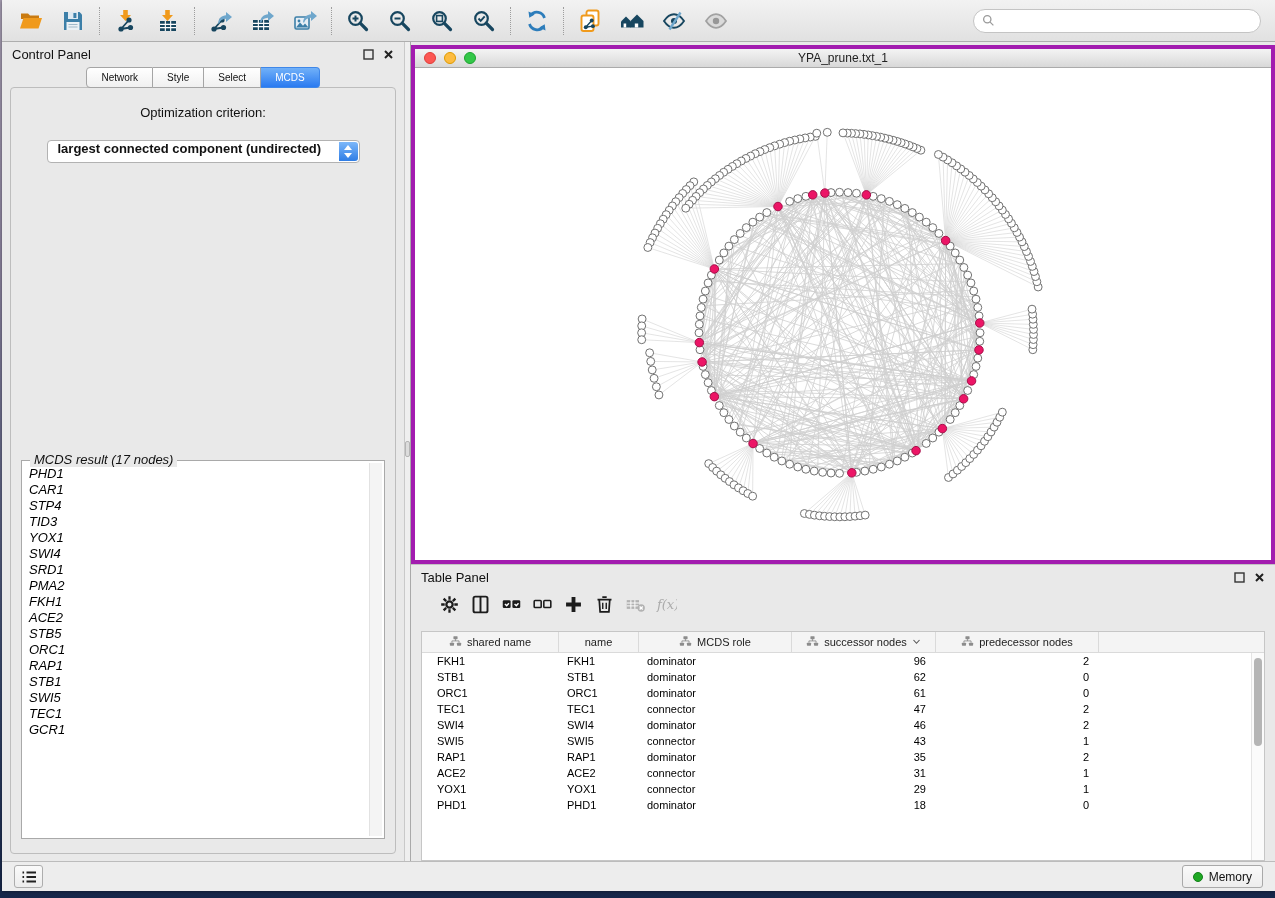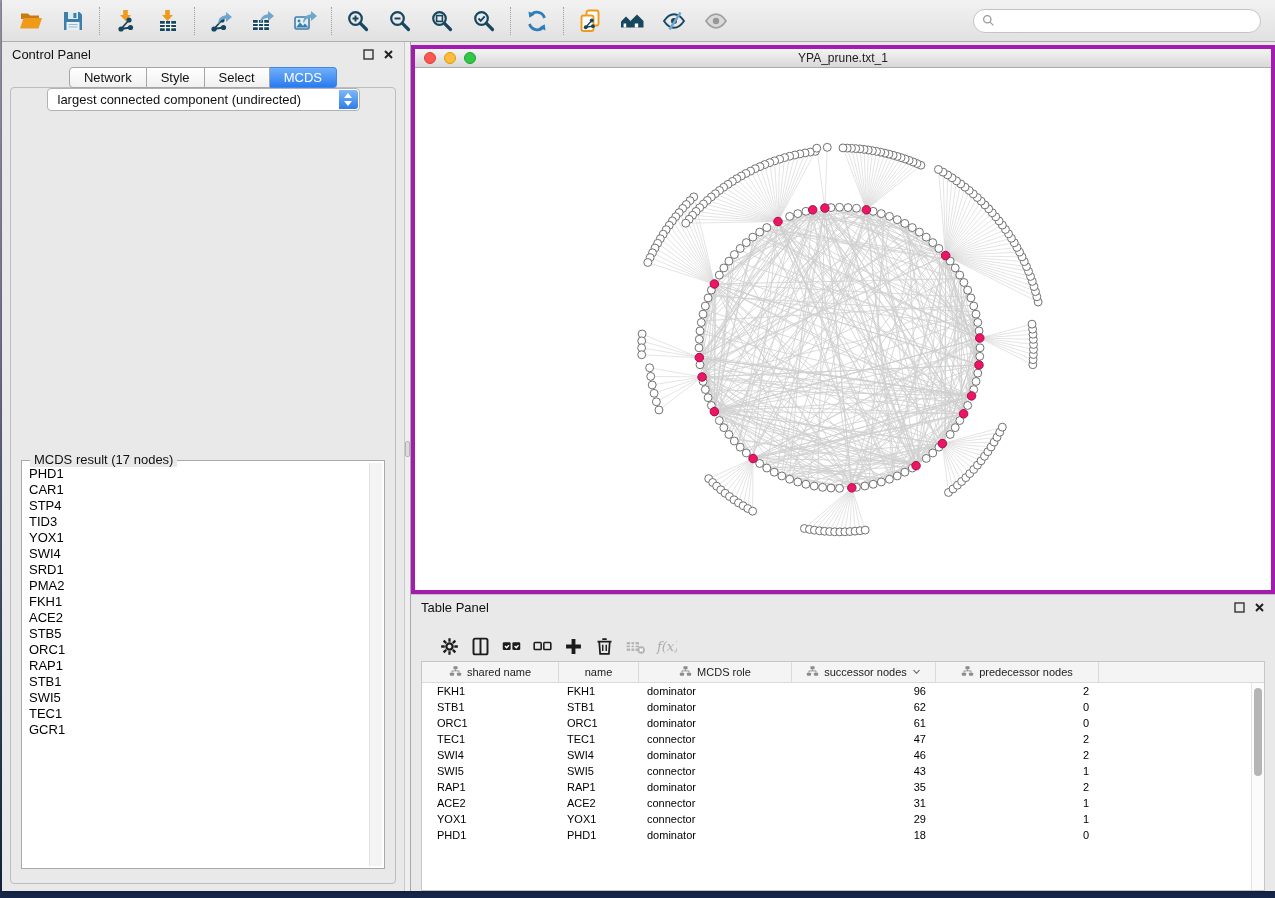--- a/index.html
+++ b/index.html
@@ -25,47 +25,47 @@
   .main { flex:1; display:flex; min-height:0; }
 
   
   .control-panel { width:402px; flex:0 0 402px; background:#e9e9e9; display:flex; flex-direction:column; }
   .panel-title-row { height:25px; display:flex; align-items:center; padding:0 10px; font-size:13px; color:#111; }
   .panel-wicons { margin-left:auto; display:flex; gap:8px; align-items:center; }
   .wicon { width:12px; height:12px; display:flex; align-items:center; justify-content:center; }
   .wicon svg { width:11px; height:11px; }
 
   .cp-tabs { display:flex; justify-content:center; position:relative; z-index:2; margin-bottom:-1px; }
-  .seg-tab { height:21px; padding:0 14px; font-size:13px; background:linear-gradient(#ffffff,#f0f0f0);
+  .seg-tab { height:21px; padding:0 14px; font-size:10px; background:linear-gradient(#ffffff,#f0f0f0);
     border:1px solid #a5a5a5; border-left-width:0; display:flex; align-items:center; color:#111; cursor:default; }
   .seg-tab:first-child { border-left-width:1px; border-radius:4px 0 0 4px; }
   .seg-tab:last-child { border-radius:0 4px 4px 0; }
   .seg-tab.selected { background:linear-gradient(#71b1f9,#2a7af0); border-color:#3f87e8; color:#fff; }
 
   .cp-pane { flex:1; margin:0 8px 7px 8px; border:1px solid #bdbdbd; border-radius:4px;
     background:#e9e9e9; position:relative; }
   .opt-label { text-align:center; margin-top:17px; font-size:13px; color:#111; }
-  .dropdown { width:313px; height:23px; margin:0 auto 0; background:#fff; border:1px solid #b2b2b2;
-    border-radius:4px; position:relative; display:flex; align-items:center; padding:0 26px 0 10px;
-    font-size:13px; color:#111; cursor:default; }
+  .dropdown { width:313px; height:23px; margin:20px auto 0; background:#fff; border:1px solid #b2b2b2;
+    border-radius:4px; position:relative; display:flex; padding:0 26px 0 10px;
+    font-size:13px; color:#111; cursor:default;font-weight:bold; }
   .dd-stepper { position:absolute; right:1px; top:1px; bottom:1px; width:19px; border-radius:0 3px 3px 0;
     background:linear-gradient(#7db8fa,#2f7de5); display:flex; flex-direction:column;
     align-items:center; justify-content:center; gap:3px; }
   .tri-up { width:0; height:0; border-left:4px solid transparent; border-right:4px solid transparent;
     border-bottom:5px solid #fff; }
   .tri-dn { width:0; height:0; border-left:4px solid transparent; border-right:4px solid transparent;
     border-top:5px solid #fff; }
   .btn-row { display:flex; justify-content:center; gap:14px; margin-top:11px; }
   .mac-btn { height:23px; padding:0 15px; font-size:13px; color:#111; border:1px solid #a8a8a8;
     border-radius:4px; background:linear-gradient(#ffffff,#ededed); cursor:default;
     font-family:"Liberation Sans", sans-serif; }
   .mac-btn.focused { box-shadow:0 0 0 3px rgba(86,151,252,.65); border-color:#6ea4e8; }
 
   .groupbox { position:absolute; left:10px; right:10px; top:372px; bottom:14px;
-    border:1px solid #a9a9a9; background:#fff; }
+    border:1px solid #a9a9a9; background:#fff;font-style:italic; }
   .groupbox .legend { position:absolute; top:-9px; left:8px; background:#e9e9e9; padding:0 4px;
     font-size:13px; color:#111; }
   .mcds-list { position:absolute; inset:2px 16px 2px 2px; overflow:hidden; padding-top:3px; }
   .mcds-list .item { font-size:13px; line-height:16px; padding-left:5px; color:#000; }
   .list-scroll { position:absolute; top:2px; bottom:2px; right:2px; width:13px; background:#f4f4f4;
     border-left:1px solid #e2e2e2; }
 
   
   .v-splitter { width:7px; flex:0 0 7px; background:#efefef; border-left:1px solid #c9c9c9;
     border-right:1px solid #a9a9a9; position:relative; cursor:col-resize; }
@@ -82,21 +82,21 @@
   .light { width:12px; height:12px; border-radius:50%; }
   .light.red { background:#fc5753; border:1px solid #df3e38; }
   .light.yellow { background:#fdbc40; border:1px solid #de9b00; }
   .light.green { background:#33c748; border:1px solid #1da32f; }
   .net-canvas { flex:1; background:#fff; min-height:0; }
   .net-canvas svg { width:100%; height:100%; display:block; }
 
   
   .table-panel { height:297px; flex:0 0 297px; display:flex; flex-direction:column; background:#e9e9e9;
     border-top:1px solid #c2c2c2; }
-  .tp-toolbar { height:38px; flex:0 0 38px; display:flex; align-items:flex-end; gap:7px; padding:2px 0 0 26px; }
+  .tp-toolbar { height:38px; flex:0 0 38px; display:flex; align-items:flex-start; gap:7px; padding:2px 0 0 26px; }
   .tp-btn { width:24px; height:24px; display:flex; align-items:center; justify-content:center; }
   .tp-btn svg { width:21px; height:21px; }
   .table-wrap { flex:1; margin:3px 10px 0; background:#fff; border:1px solid #c6c6c6;
     position:relative; overflow:hidden; }
   .thead { display:flex; height:21px; background:#f4f4f4; border-bottom:1px solid #dadada;
     font-size:11px; color:#222; }
   .th { display:flex; align-items:center; justify-content:center; gap:5px;
     border-right:1px solid #dadada; height:100%; }
   .th svg.colicon { width:13px; height:13px; }
   .th svg.sorticon { width:9px; height:9px; }
@@ -293,20 +293,21 @@
             </span>
         </span>
       </div>
       <div class="cp-tabs" id="cp-tabs">
           <div class="seg-tab">Network</div>
           <div class="seg-tab">Style</div>
           <div class="seg-tab">Select</div>
           <div class="seg-tab selected">MCDS</div>
         </div>
       <div class="cp-pane">
+        <div class="opt-label">Optimization criterion:</div>
         <div class="dropdown">
           <span>largest connected component (undirected)</span>
           <span class="dd-stepper">
               <span class="tri-up"></span>
               <span class="tri-dn"></span>
             </span>
         </div>
         <div class="groupbox">
           <span class="legend">MCDS result (17 nodes)</span>
           <div class="mcds-list" id="mcds-list">
@@ -1315,13 +1316,27 @@
               </div>
             </div>
           <div class="tscroll">
               <div class="tthumb"></div>
             </div>
         </div>
       </div>
     </div>
   </div>
 
+  <div class="status-bar">
+    <button class="list-btn">
+      <svg viewBox="0 0 16 16">
+          <g stroke="#222" stroke-width="1.8">
+            <path d="M5.5 3.5H15M5.5 8H15M5.5 12.5H15"></path>
+            <path d="M1.5 3.5h1.6M1.5 8h1.6M1.5 12.5h1.6" stroke-width="2.2"></path>
+          </g>
+        </svg>
+    </button>
+    <button class="memory-btn">
+      <span class="mem-dot"></span>
+      <span>Memory</span>
+    </button>
+  </div>
 </div>
 
 </body></html>

